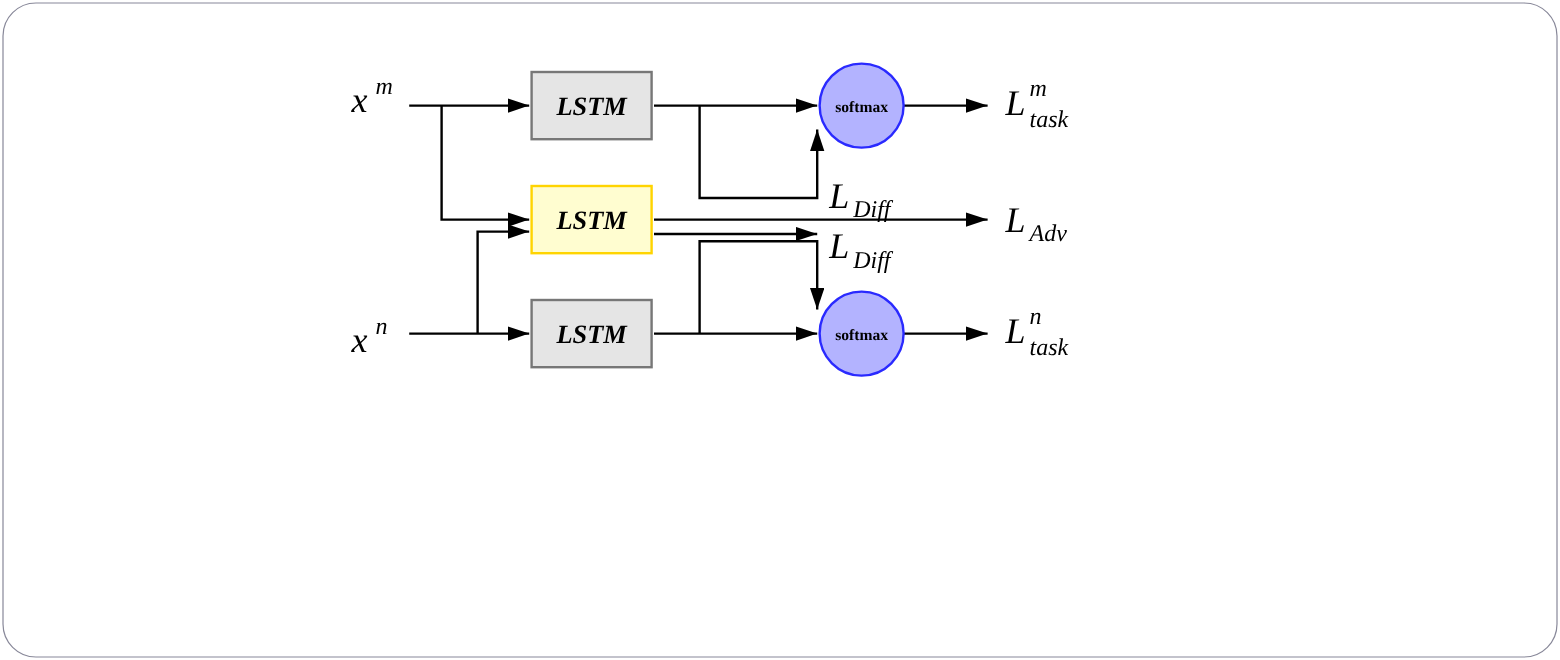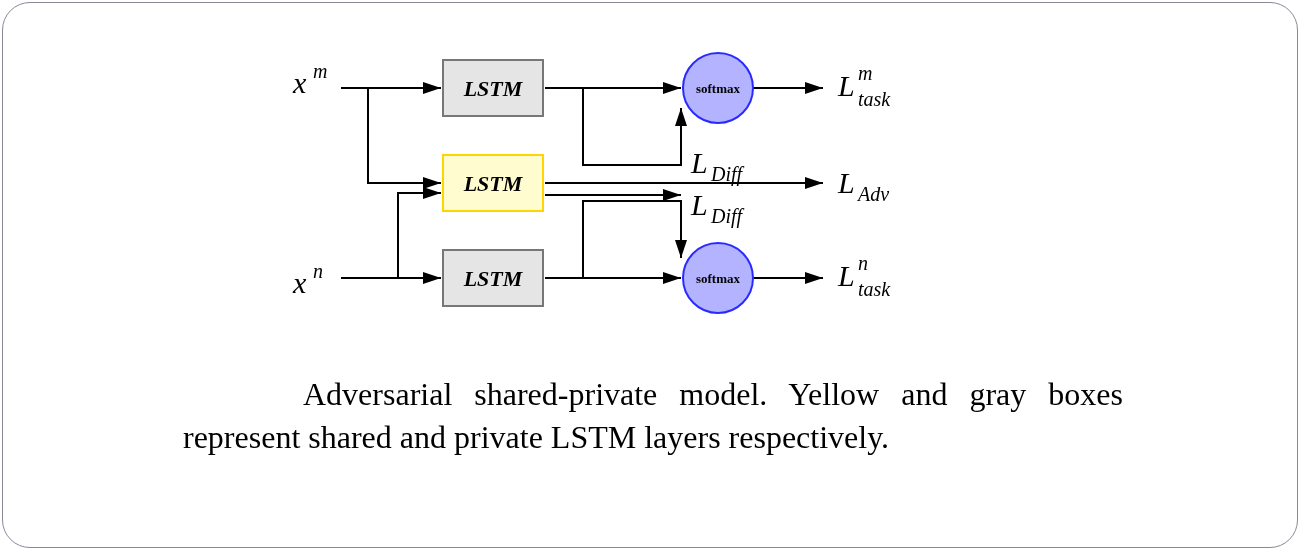--- a/index.html
+++ b/index.html
@@ -143,17 +143,14 @@
 
       <g>
         <text class="math" x="555" y="253"><tspan>L</tspan></text>
         <text class="math-sup" x="575" y="237"><tspan>n</tspan></text>
         <text class="math-sub" x="575" y="263"><tspan>task</tspan></text>
       </g>
 
     </svg>
   </div>
 
-  <div class="caption">
-    <span class="indent"></span><span>Adversarial shared-private model. Yellow and gray boxes represent shared and private LSTM layers respectively.</span>
-  </div>
 
 </div>
 
 </body></html>

